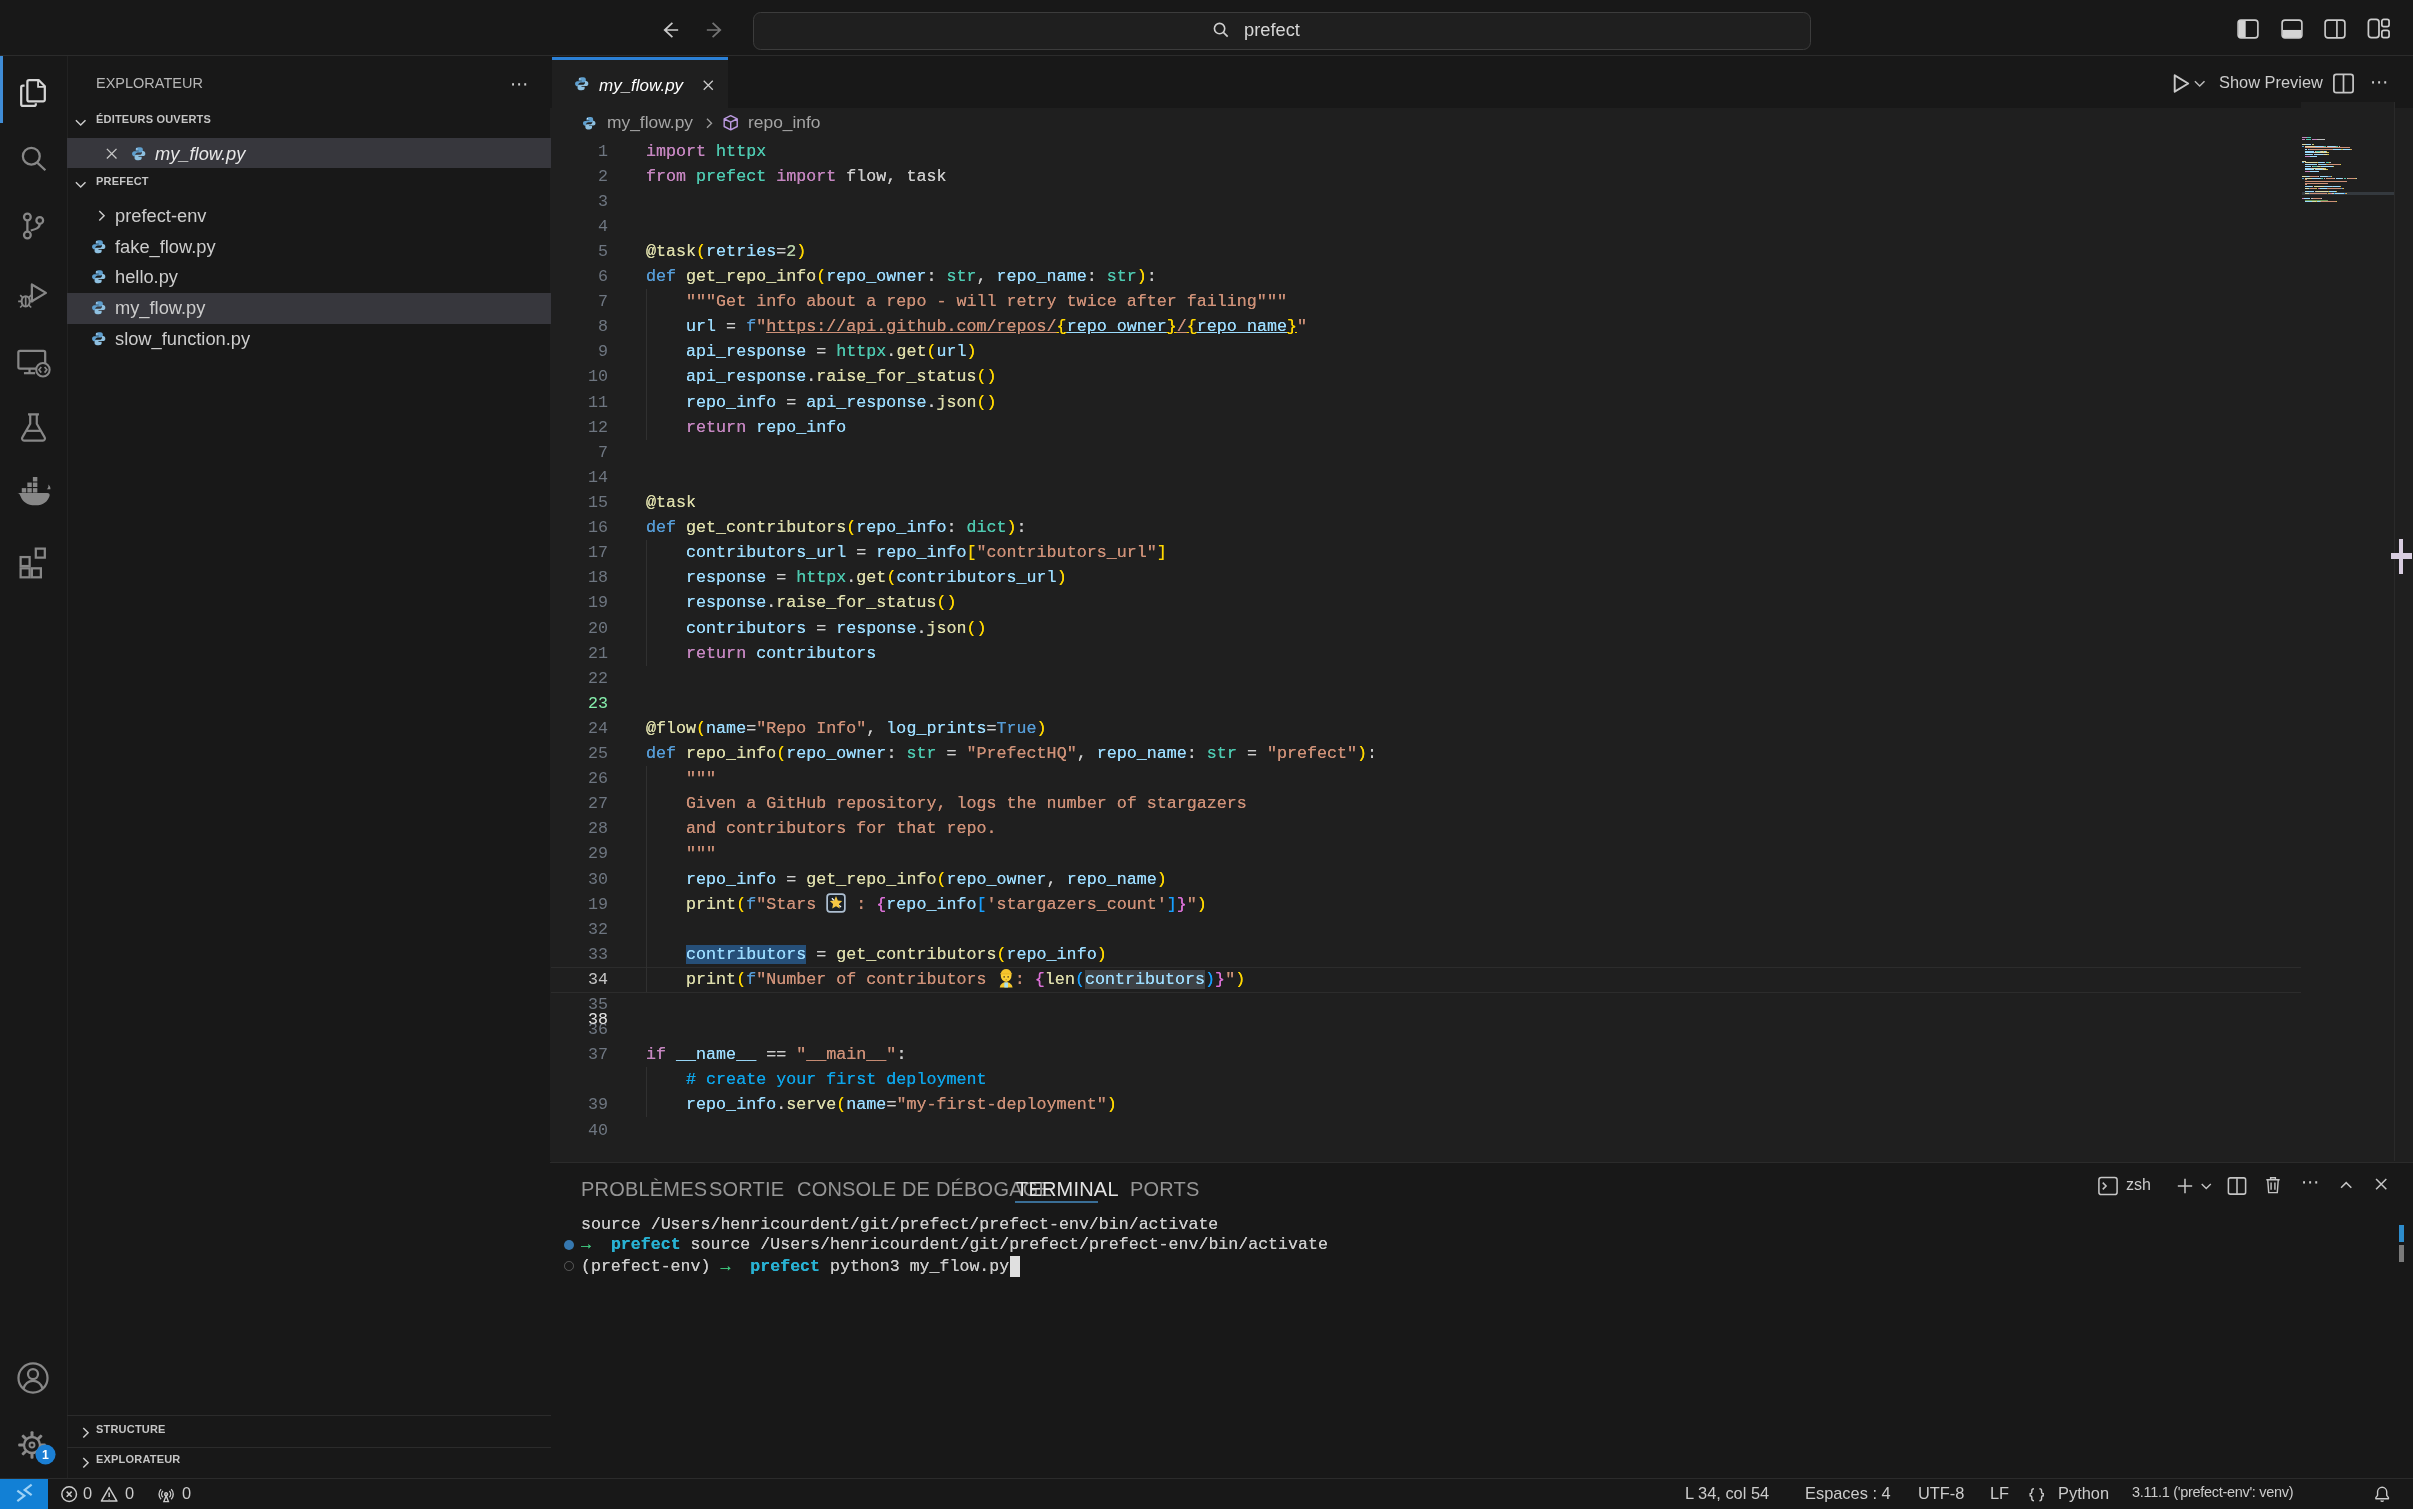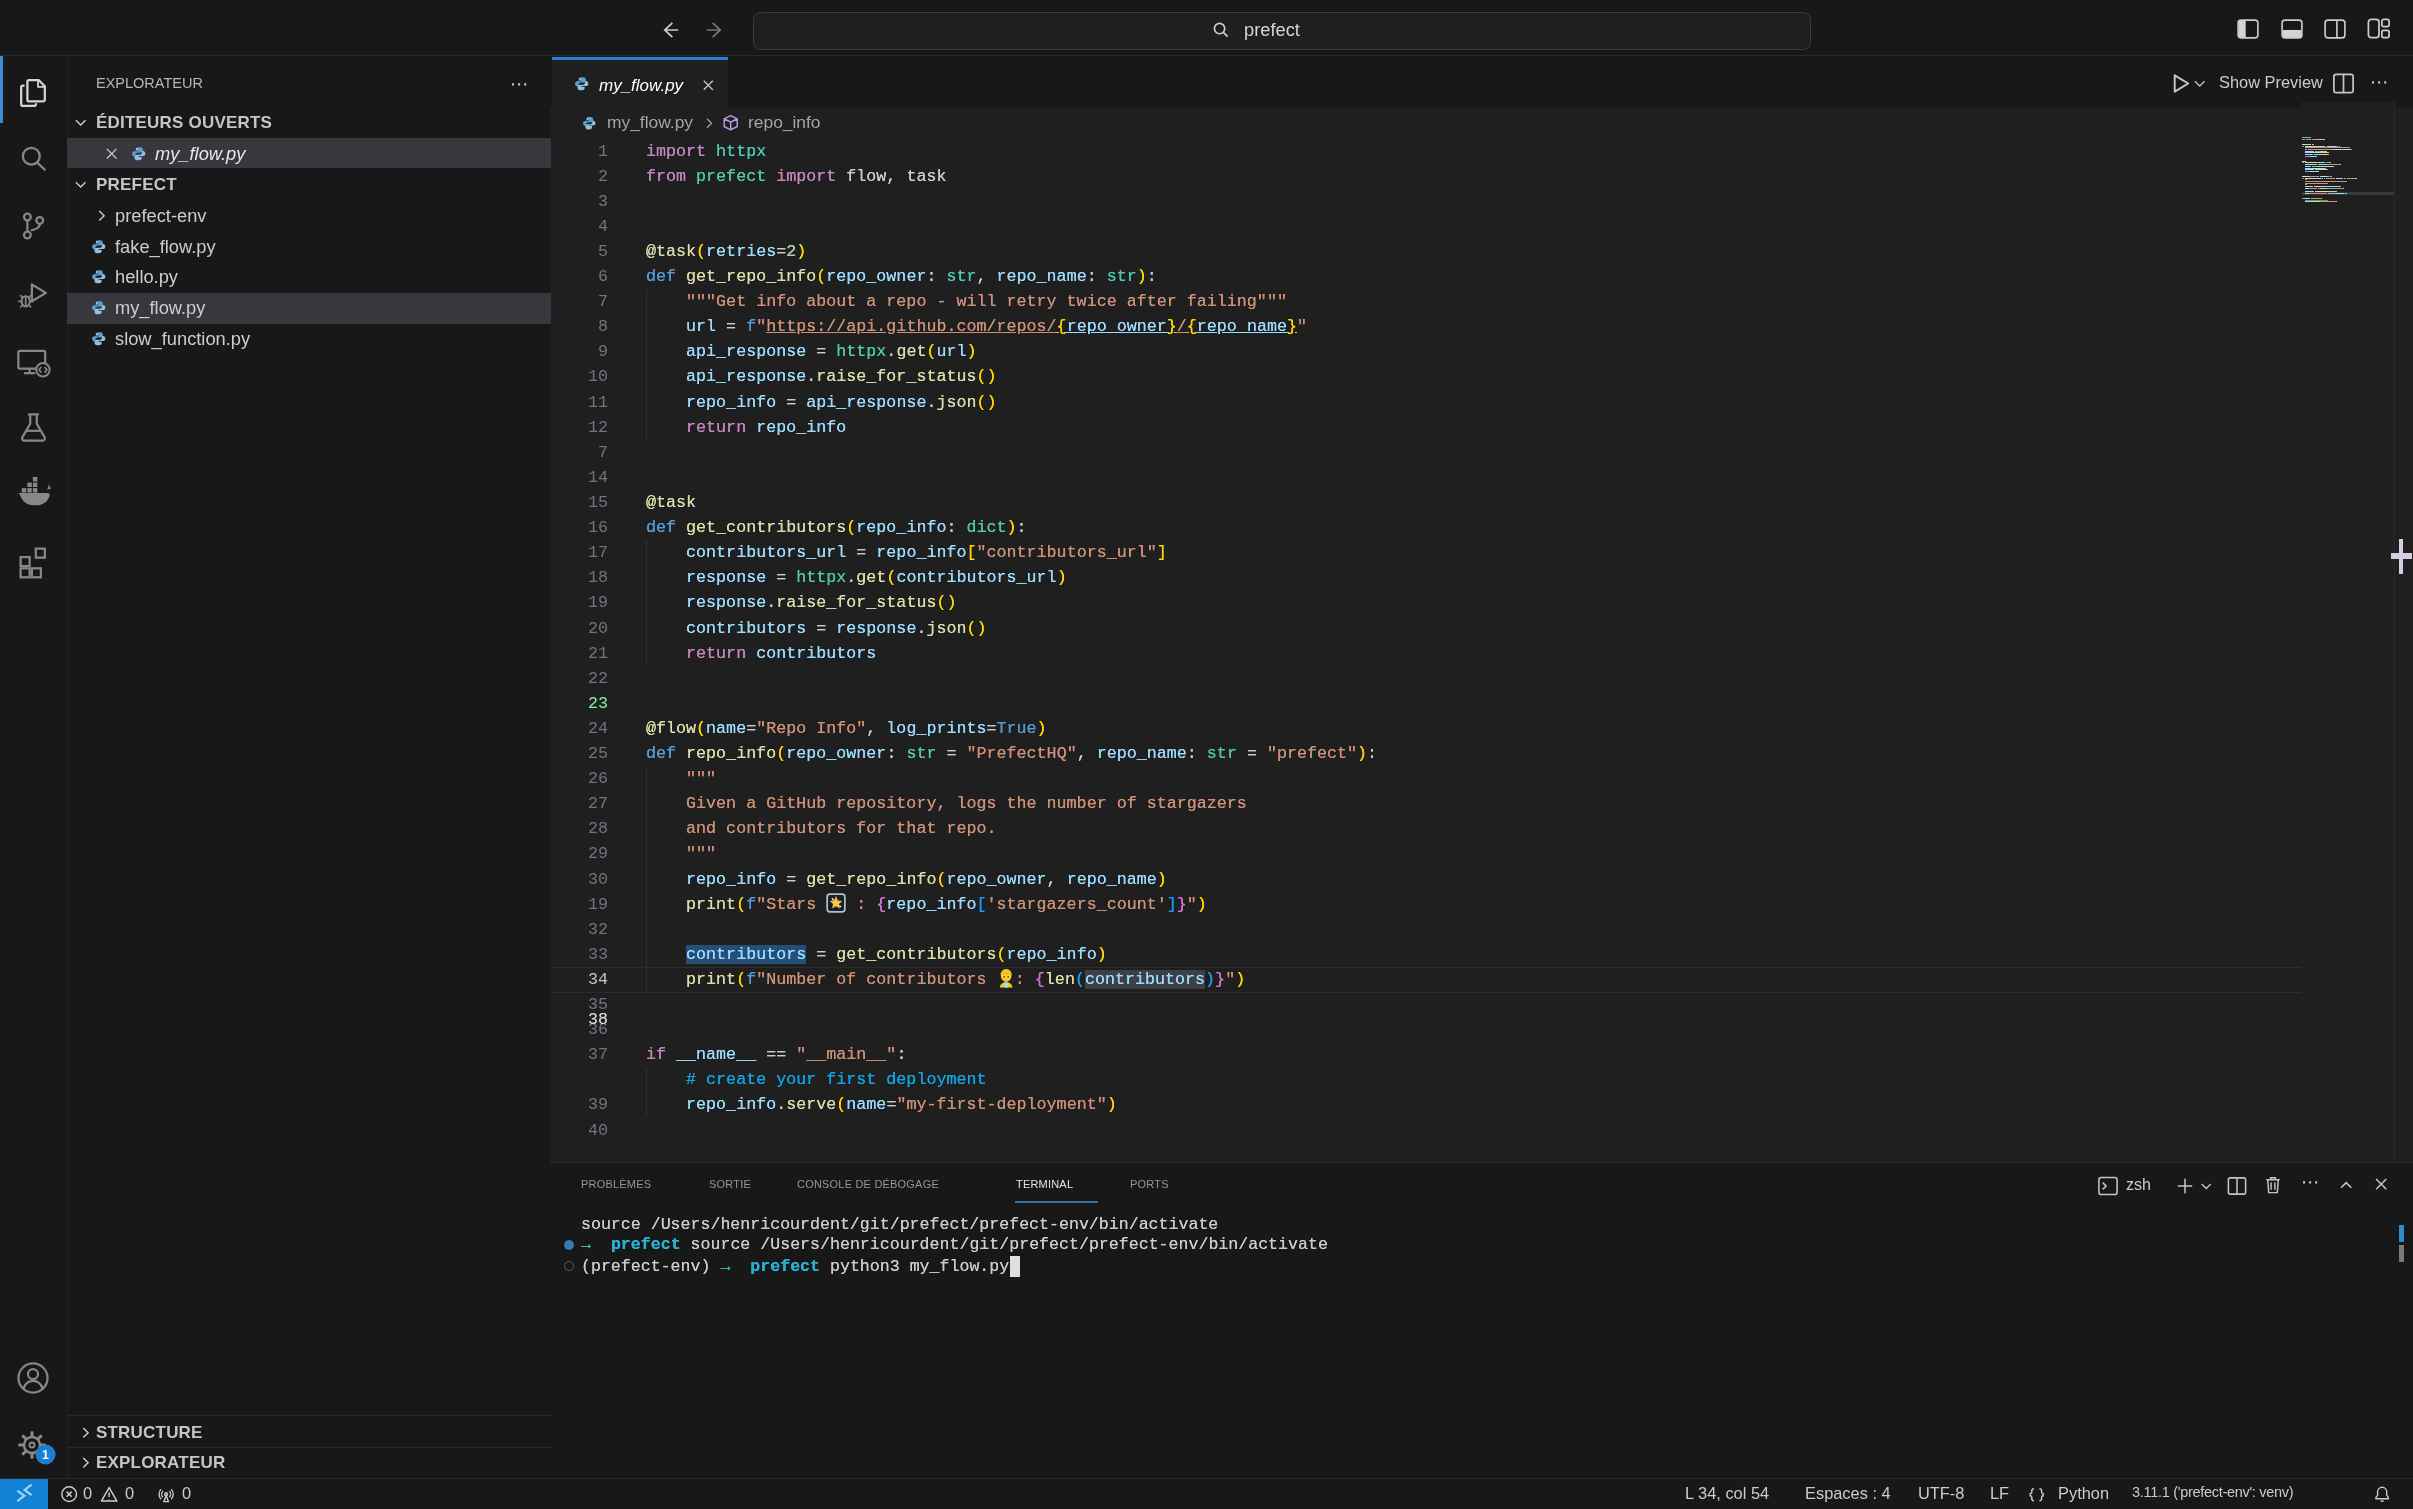--- a/index.html
+++ b/index.html
@@ -5,25 +5,25 @@
 .abs{position:absolute}
 .cl{position:absolute;left:646px;height:25px;white-space:pre;font-family:"Liberation Mono",monospace;font-size:16.7px;line-height:25px;text-shadow:0 0 0.6px currentColor}
 .cl i,.tl i{font-style:normal}
 .ln{position:absolute;left:551px;width:57px;text-align:right;font-family:"Liberation Mono",monospace;font-size:16.7px;line-height:25px;color:#6e7681}
 .k{color:#C586C0}.b{color:#569CD6}.fn{color:#DCDCAA}.t{color:#4EC9B0}.v{color:#9CDCFE}.s{color:#CE9178}.n{color:#B5CEA8}.c{color:#0ea5e9}.w{color:#cccccc}
 .g1{color:#ffd700}.g2{color:#da70d6}.g3{color:#179fff}
 .su{color:#CE9178;text-decoration:underline}.vu{color:#9CDCFE;text-decoration:underline}.gu{color:#ffd700;text-decoration:underline}
 .vsel{color:#9CDCFE;background:#264f78}
 .vhl{color:#9CDCFE;background:#3d4145}
 .em{vertical-align:middle;position:relative;top:-1.9px;display:inline-block}
-.sechead{position:absolute;left:96px;font-size:17px;font-weight:bold;color:#c5c5c5;letter-spacing:0.2px}
+.sechead{position:absolute;left:96px;font-size:11px;font-weight:bold;color:#c5c5c5;letter-spacing:0.2px}
 .chev{position:absolute;width:15.4px;height:15.4px}
 .file{position:absolute;left:115px;font-size:18.3px;color:#cccccc}
 .tl{position:absolute;left:581px;white-space:pre;font-family:"Liberation Mono",monospace;font-size:16.6px;line-height:21px;color:#cccccc;text-shadow:0 0 0.6px currentColor}
-.ptab{position:absolute;top:1178px;font-size:11px;color:#969696;letter-spacing:0.2px}
+.ptab{position:absolute;top:1178px;font-size:20px;color:#969696;letter-spacing:0.2px}
 .sbtx{position:absolute;top:1484px;font-size:16.4px;color:#cccccc;white-space:nowrap}
 svg{display:block;position:absolute}
 </style></head><body>
 <div class="abs" style="left:0;top:0;width:2414px;height:56px;background:#181818;border-bottom:1px solid #2b2b2b"></div>
 <div class="abs" style="left:0;top:56px;width:67px;height:1422px;background:#181818"></div>
 <div class="abs" style="left:67px;top:56px;width:484px;height:1422px;background:#181818;border-left:1px solid #222"></div>
 <div class="abs" style="left:550px;top:56px;width:1863px;height:52px;background:#181818"></div>
 <div class="abs" style="left:550px;top:108px;width:1863px;height:1053px;background:#1f1f1f"></div>
 <div class="abs" style="left:552px;top:57px;width:176px;height:51px;background:#1f1f1f;border-top:3.1px solid #2b80d6"></div>
 <div class="abs" style="left:550px;top:1162px;width:1863px;height:317px;background:#181818;border-top:1px solid #2b2b2b"></div>

